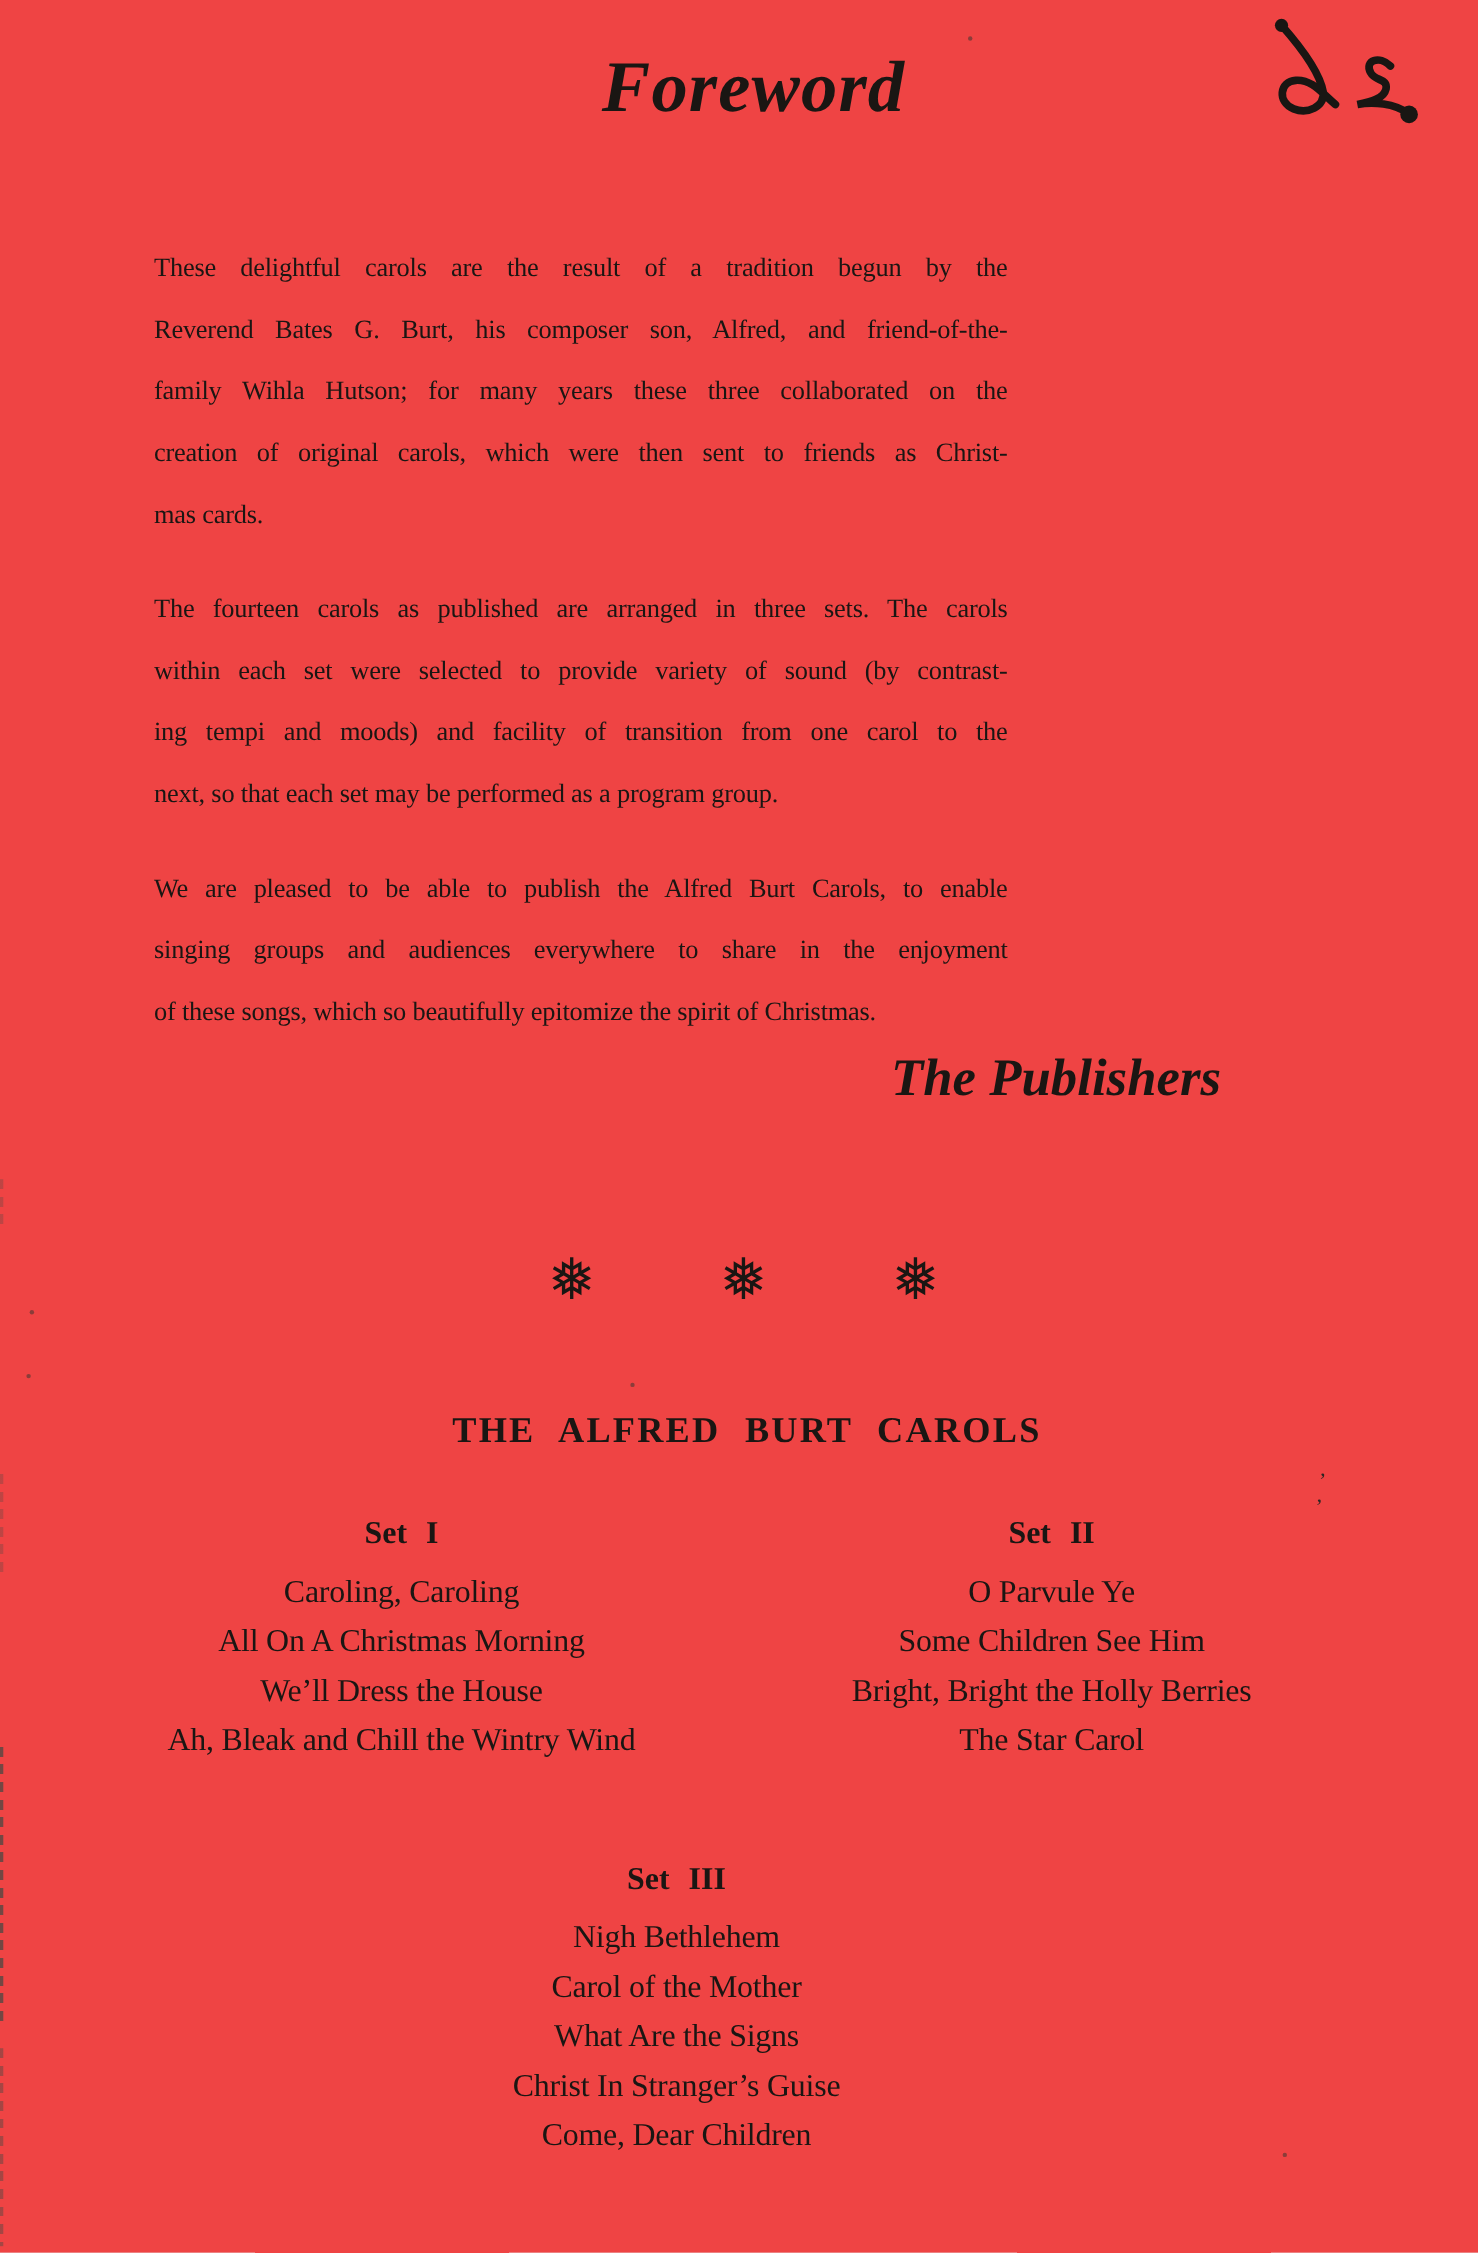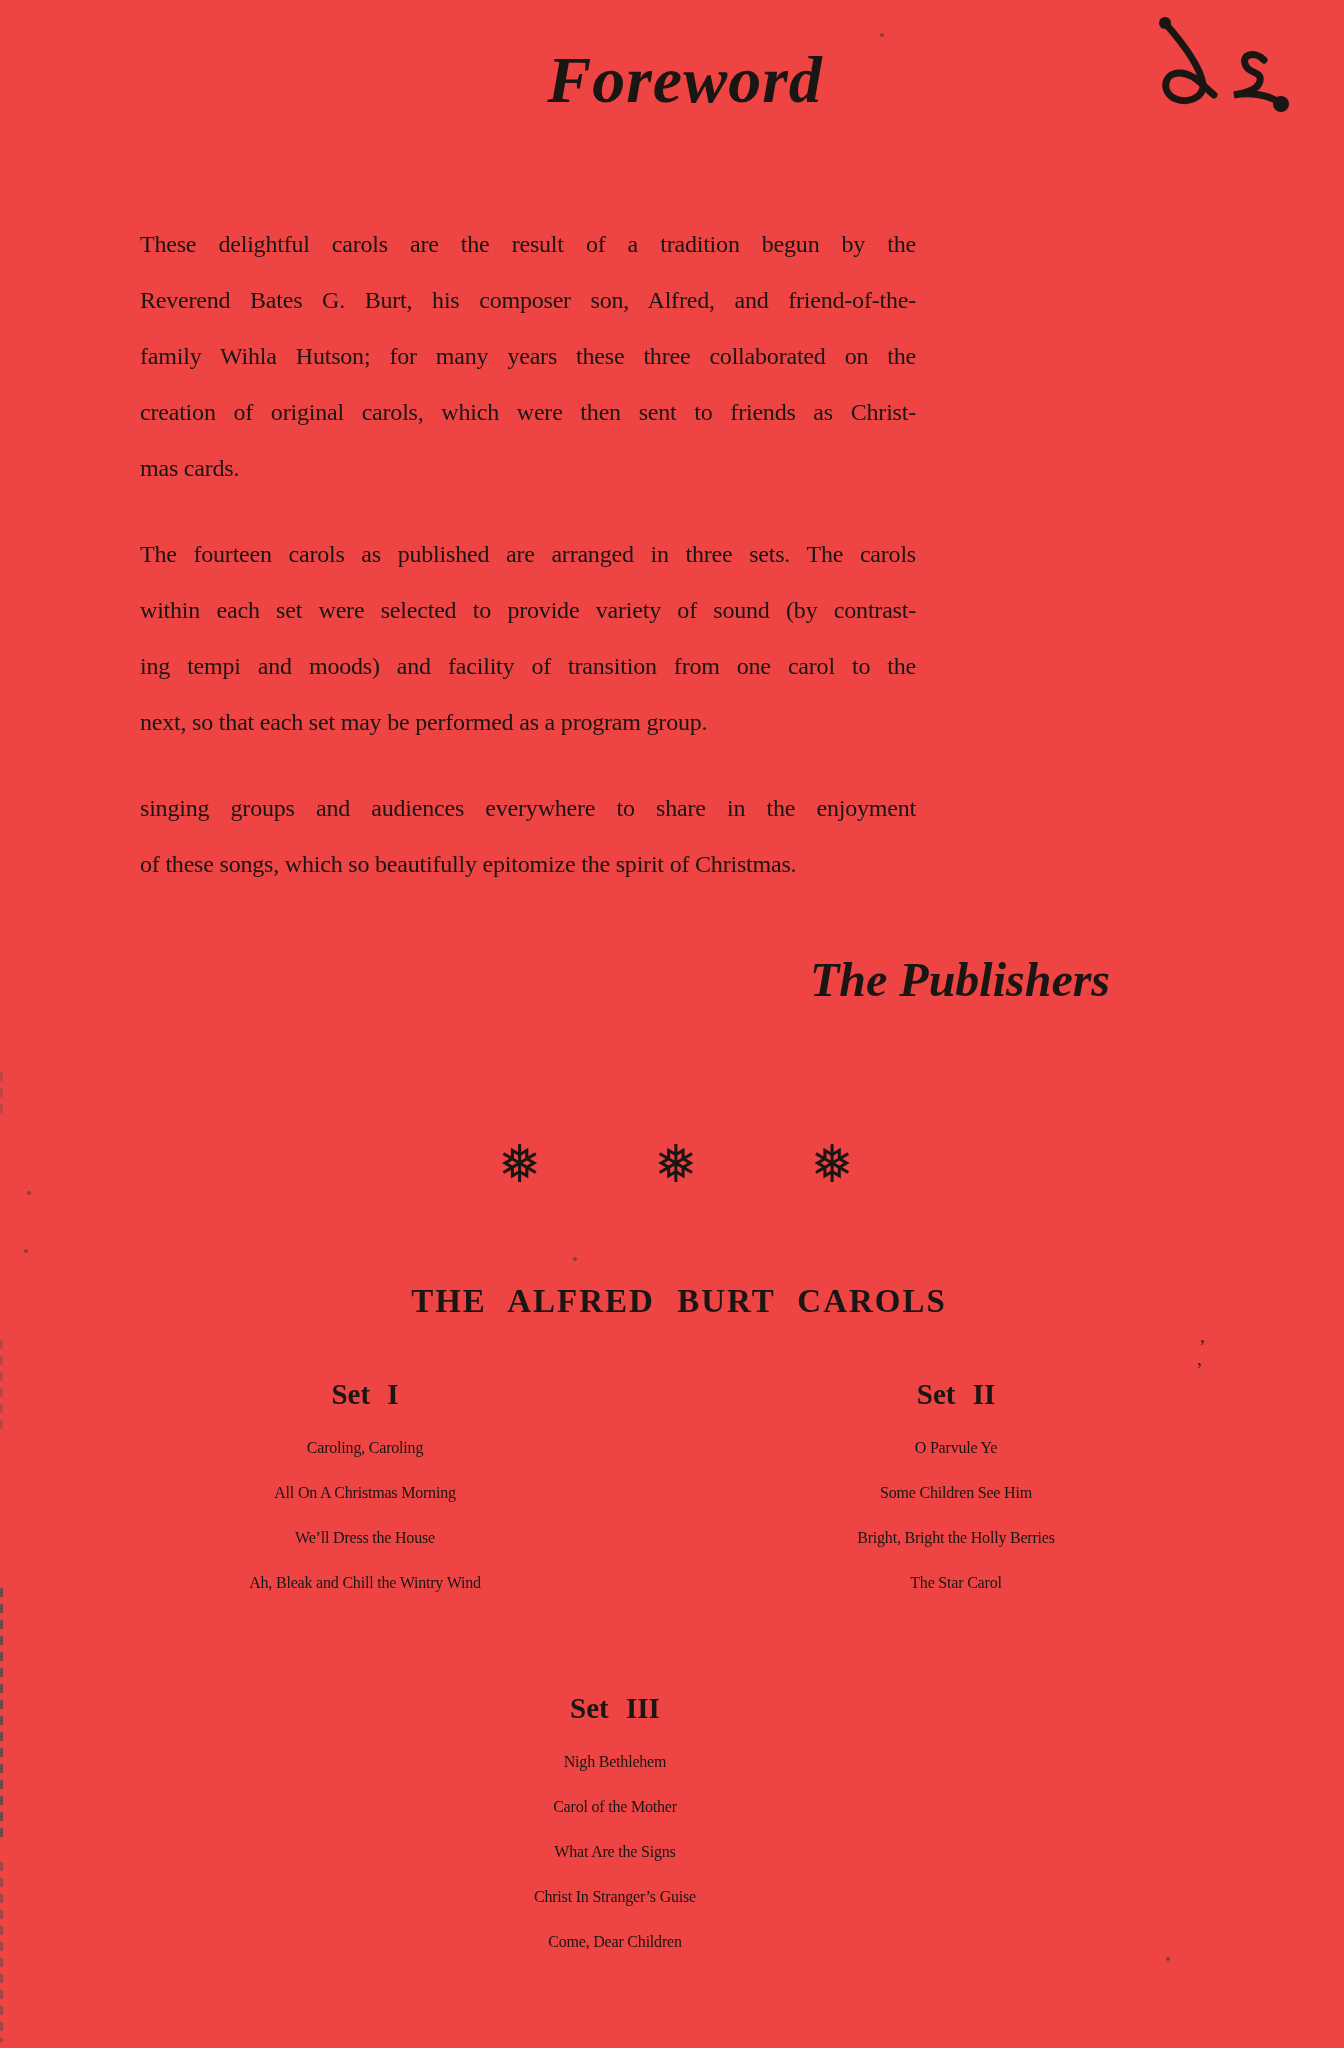--- a/index.html
+++ b/index.html
@@ -108,21 +108,21 @@
   .set-1 { left: 85px;  top: 1378px; }
   .set-2 { left: 676px; top: 1378px; }
   .set-3 { left: 335px; top: 1692px; }
   .set-heading {
     font-weight: bold;
     font-size: 29px;
     word-spacing: 10px;
     margin-bottom: 14px;
   }
   .carol-item {
-    font-size: 16px;
+    font-size: 29px;
     line-height: 45px;
     letter-spacing: -0.2px;
   }
 
   
   .edge-dashes {
     position: absolute;
     left: 0;
     width: 3px;
     background: repeating-linear-gradient(
@@ -174,20 +174,21 @@
       <div class="jline">creation of original carols, which were then sent to friends as Christ-</div>
       <div class="jline last">mas cards.</div>
     </div>
     <div class="para">
       <div class="jline">The fourteen carols as published are arranged in three sets. The carols</div>
       <div class="jline">within each set were selected to provide variety of sound (by contrast-</div>
       <div class="jline">ing tempi and moods) and facility of transition from one carol to the</div>
       <div class="jline last">next, so that each set may be performed as a program group.</div>
     </div>
     <div class="para">
+      <div class="jline">We are pleased to be able to publish the Alfred Burt Carols, to enable</div>
       <div class="jline">singing groups and audiences everywhere to share in the enjoyment</div>
       <div class="jline last">of these songs, which so beautifully epitomize the spirit of Christmas.</div>
     </div>
   </div>
 
   <div class="signature">The Publishers</div>
 
   <div class="ornaments">
     <span>❅</span>
     <span>❅</span>

